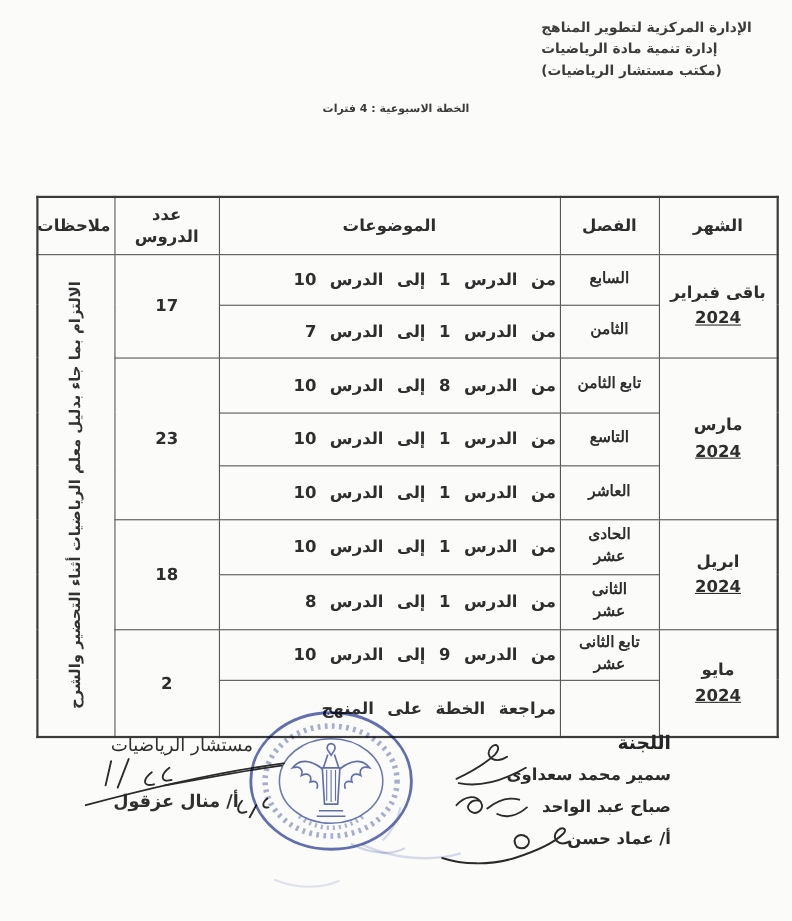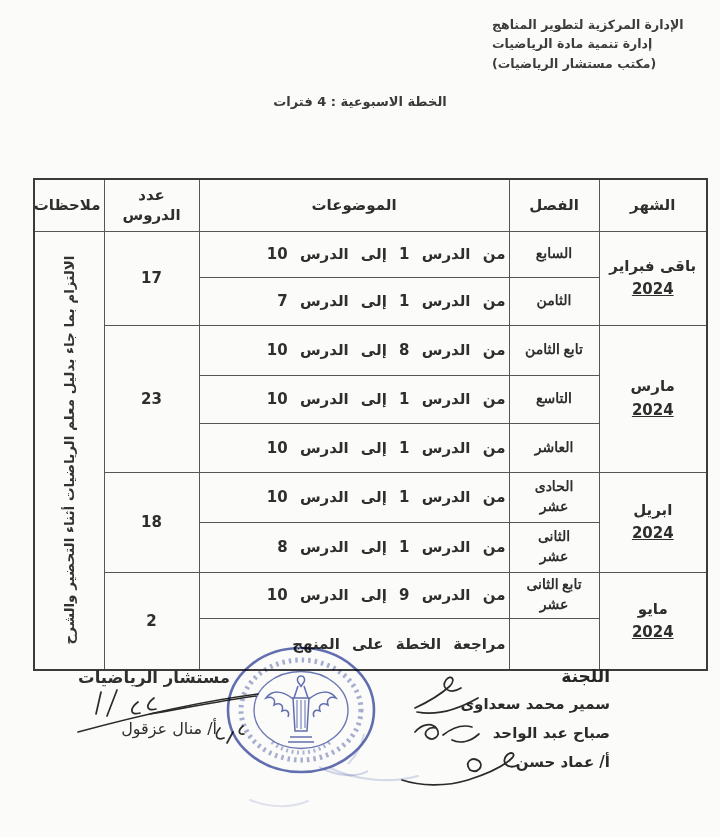--- a/index.html
+++ b/index.html
@@ -14,21 +14,21 @@
   .letterhead{
     position:absolute;top:15px;right:18px;width:210px;
     text-align:left;font-size:12.5px;font-weight:bold;color:#3c3c3c;
     line-height:1.55;
   }
   
   .title-block{
     position:absolute;top:92px;right:60px;width:600px;text-align:center;color:#3a3a3a;
   }
   .title-line{font-size:19px;font-weight:bold;line-height:1.55;}
-  .title-sub{font-size:13px;font-weight:bold;margin-top:2px;}
+  .title-sub{font-size:10px;font-weight:bold;margin-top:2px;}
   
   .table-wrap{position:absolute;top:178px;right:12px;}
   table.main{
     border-collapse:collapse;table-layout:fixed;width:673px;
     border:2px solid #3b3b3b;background:transparent;
   }
   td{
     border:1px solid #565656;
     text-align:center;vertical-align:middle;
     font-weight:bold;color:#2e2e2e;padding:2px 3px;
@@ -41,22 +41,22 @@
   .lessons-cell{font-size:15px;}
   .notes-cell{position:relative;padding:0;}
   .vnote{
     position:absolute;top:50%;left:50%;
     width:436px;
     transform:translate(-50%,-50%) rotate(-90deg);
     white-space:nowrap;text-align:center;
     font-size:13.5px;font-weight:bold;color:#333;
   }
   
-  .consultant-title{position:absolute;top:668px;right:490px;font-size:16.5px;font-weight:bold;color:#2f2f2f;white-space:nowrap;}
-  .consultant-name{position:absolute;top:719px;right:503px;font-size:16px;font-weight:normal;color:#2f2f2f;white-space:nowrap;}
+  .consultant-title{position:absolute;top:668px;right:490px;font-size:16.5px;font-weight:normal;color:#2f2f2f;white-space:nowrap;}
+  .consultant-name{position:absolute;top:719px;right:503px;font-size:16px;font-weight:bold;color:#2f2f2f;white-space:nowrap;}
   .committee-title{position:absolute;top:666px;right:110px;font-size:17px;font-weight:bold;color:#252525;}
   .committee-names{position:absolute;top:690px;right:110px;text-align:right;font-size:15px;font-weight:bold;color:#2b2b2b;line-height:29px;white-space:nowrap;}
   
   .sig-layer{position:absolute;left:0;top:650px;width:720px;height:187px;pointer-events:none;}
   .stamp{position:absolute;left:224px;top:642px;width:156px;height:158px;mix-blend-mode:multiply;opacity:.92;pointer-events:none;}
 </style>
 </head>
 <body>
 
 <div class="letterhead">

